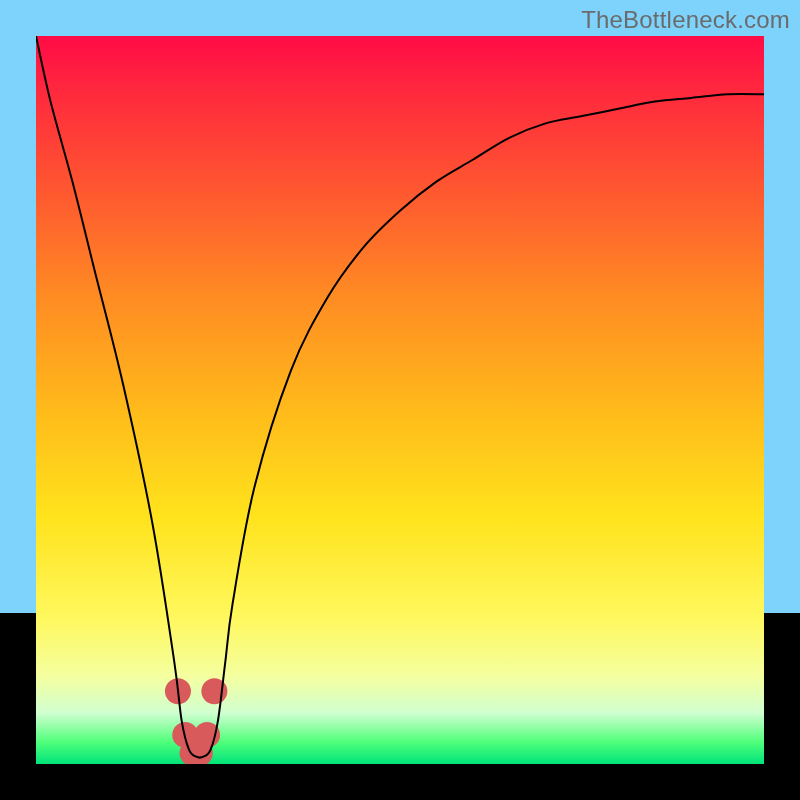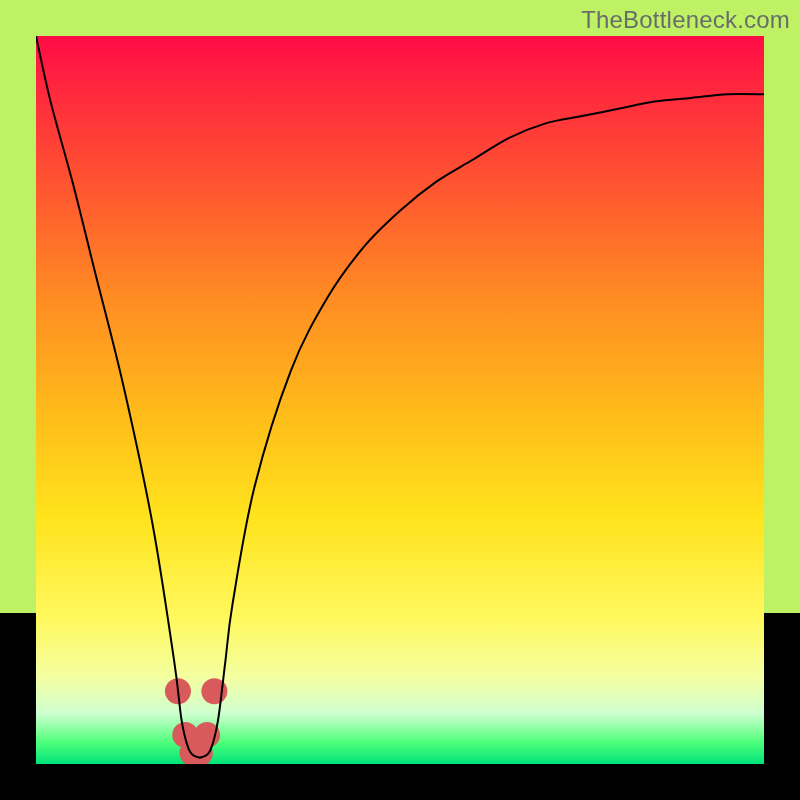--- a/index.html
+++ b/index.html
@@ -9,21 +9,21 @@
     height: 800px;
     background: #000;
     overflow: hidden;
   }
   .frame {
     position: absolute;
     left: 0;
     top: 0;
     width: 800px;
     height: 613px;
-    background: #bef264;
+    background: #7dd3fc;
   }
   .plot {
     position: absolute;
     left: 36px;
     top: 36px;
     width: 728px;
     height: 728px;
     background: linear-gradient(to bottom,
       #ff0b46 0%,
       #ff2a3d 8%,

